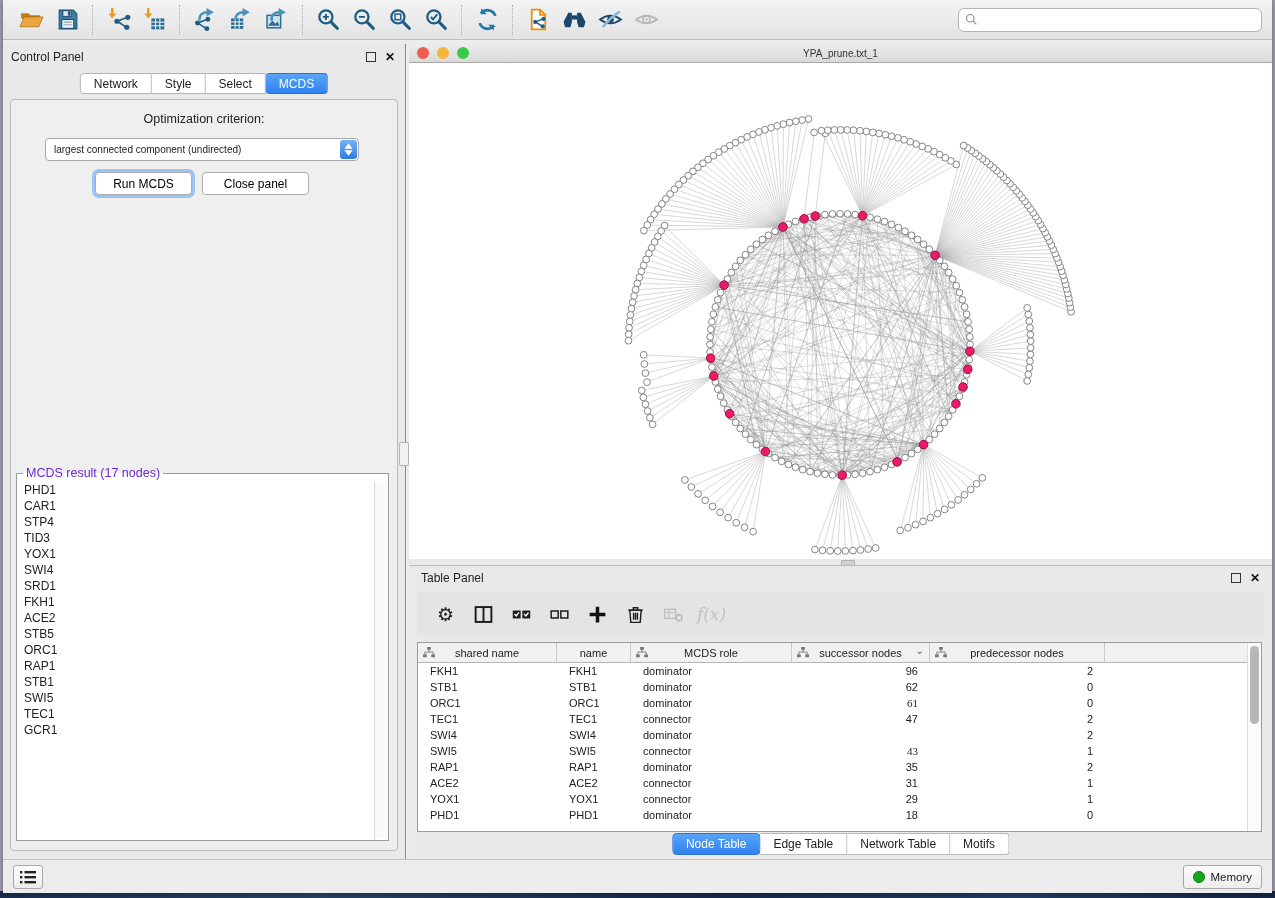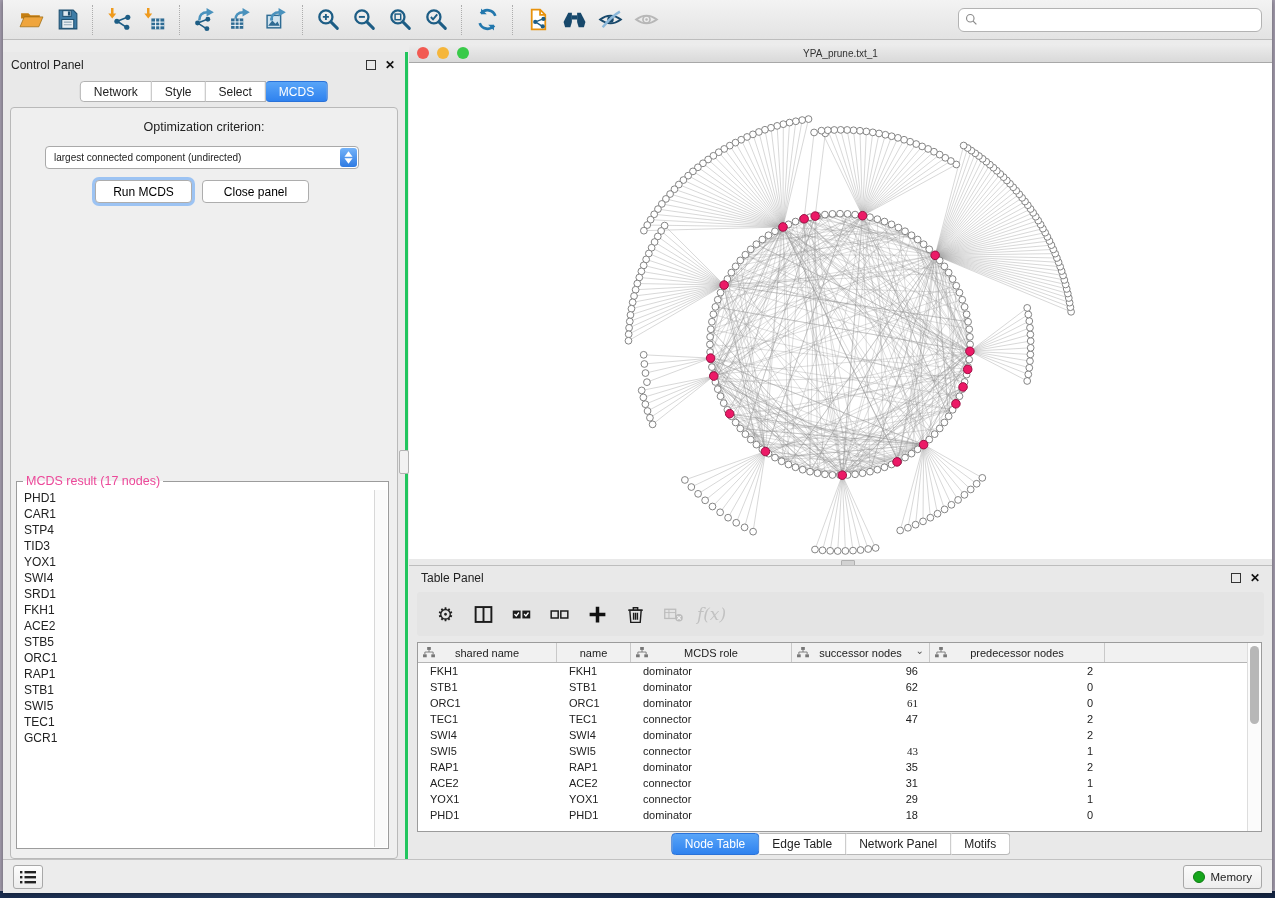--- a/index.html
+++ b/index.html
@@ -19,21 +19,21 @@
   .tb-btn svg{width:25px;height:25px}
   .tb-btn.dis{opacity:.55}
   .tb-sep{width:0;height:30px;border-left:1px dotted #adadad;margin:0 7px}
   .search-box{margin-left:auto;width:290px;height:22px;background:#fff;border:1px solid #b3b3b3;
        border-radius:6px;display:flex;align-items:center;padding:0 6px}
   .search-box svg{width:13px;height:13px;flex:0 0 auto}
   .search-box input{border:none;outline:none;flex:1;height:18px;font-size:12px;background:transparent;margin-left:4px}
   
   .main{position:absolute;top:40px;left:0;right:0;bottom:33px}
   
-  .cpanel{position:absolute;left:0;top:12px;bottom:0;width:402px;background:#e9e9e9;border-right:3px solid #22c55e}
+  .cpanel{position:absolute;left:0;top:4px;bottom:0;width:402px;background:#e9e9e9;border-right:1px solid #22c55e}
   .cp-header{position:absolute;top:4px;left:8px;right:10px;height:18px;display:flex;align-items:center}
   .cp-title{font-size:12px}
   .win-btns{margin-left:auto;display:flex;align-items:center;gap:9px}
   .float-btn{width:8px;height:8px;border:1.6px solid #333;display:inline-block}
   .close-btn{font-size:12px;font-weight:bold;color:#111;line-height:10px}
   .cp-tabs{position:absolute;top:29px;left:50%;transform:translateX(-50%);display:flex}
   .cp-tab{height:19px;padding:0 13px;display:flex;align-items:center;font-size:12px;
        background:#fff;border:1px solid #b2b2b2;border-left:none;white-space:nowrap}
   .cp-tab:first-child{border-left:1px solid #b2b2b2;border-radius:4px 0 0 4px}
   .cp-tab:last-child{border-radius:0 4px 4px 0}
@@ -47,21 +47,21 @@
   .dd-stepper{width:17px;height:19px;margin:1px 1px 1px 0;border-radius:3px;
        background:linear-gradient(#74b3f9,#2e7ae2);display:flex;flex-direction:column;
        align-items:center;justify-content:center;gap:1px}
   .dd-stepper svg{width:9px;height:6px}
   .btn{position:absolute;top:72px;height:23px;background:#fff;border:1px solid #adadad;
        border-radius:4px;font-size:12px;font-family:"Liberation Sans",sans-serif}
   .btn-run{left:84px;width:97px;box-shadow:0 0 0 3px rgba(100,165,245,.6)}
   .btn-close2{left:191px;width:107px}
   .result-box{position:absolute;left:5px;right:8px;top:366px;bottom:9px;margin:0;padding:0;
        border:1px solid #9c9c9c;background:#fff}
-  .result-box legend{font-size:12.5px;margin-left:6px;padding:0 3px;background:transparent;color:#ec4899}
+  .result-box legend{font-size:12.5px;margin-left:6px;padding:0 3px;background:transparent;color:#6d28d9}
   .result-list{position:absolute;left:1px;top:2px;bottom:1px;right:14px;overflow:hidden;font-size:12px}
   .result-item{height:16px;line-height:16px;padding-left:6px}
   .result-scroll{position:absolute;top:2px;bottom:1px;right:1px;width:12px;background:#fafafa;border-left:1px solid #d8d8d8}
   .v-handle{position:absolute;left:396px;top:398px;width:8px;height:22px;background:#f2f2f2;
        border:1px solid #b3b3b3;border-radius:2px}
   
   .right-col{position:absolute;left:403px;right:0;top:0;bottom:0}
   .net-window{position:absolute;top:4px;left:3px;right:0;height:515px}
   .net-titlebar{position:absolute;top:0;left:0;right:0;height:18px;
        background:linear-gradient(#ededed,#d9d9d9);border-bottom:1px solid #a8a8a8;
@@ -1399,21 +1399,21 @@
                 <div class="td r" style="width: 175px;">0</div>
               </div>
             </div>
           <div class="tbl-scroll">
               <div class="tbl-thumb"></div>
             </div>
         </div>
         <div class="bt-tabs" id="btTabs">
             <div class="bt-tab active">Node Table</div>
             <div class="bt-tab">Edge Table</div>
-            <div class="bt-tab">Network Panel</div>
+            <div class="bt-tab">Network Table</div>
             <div class="bt-tab">Motifs</div>
           </div>
       </div>
     </div>
   </div>
 
   <div class="statusbar">
     <span class="list-btn">
       <svg width="16" height="14" viewBox="0 0 16 14">
         <g fill="#222">

